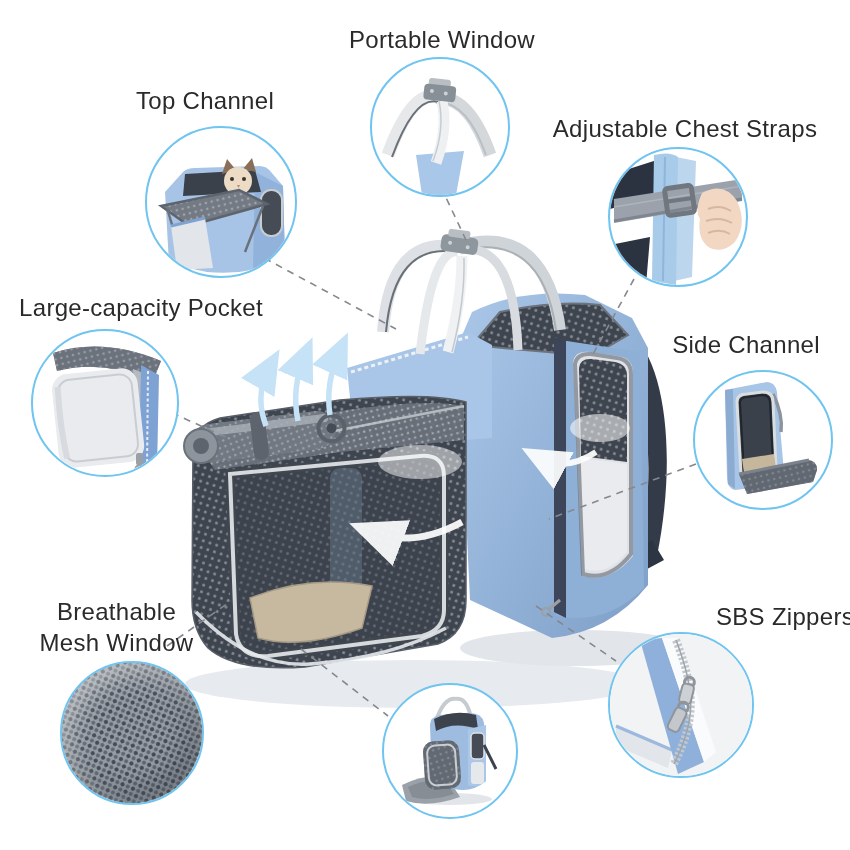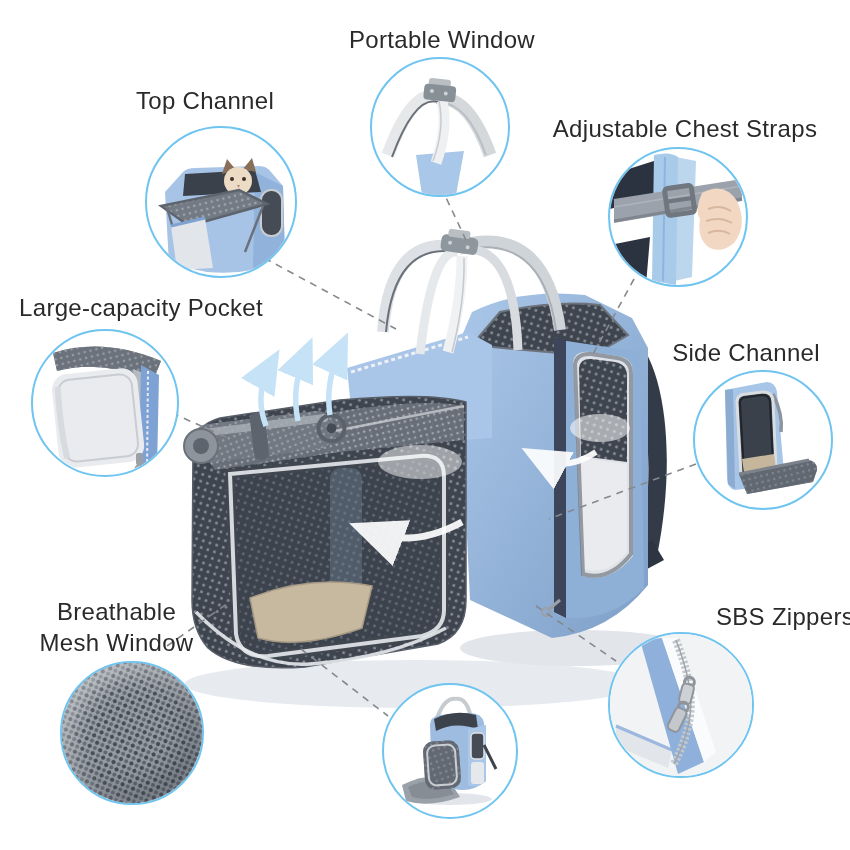--- a/index.html
+++ b/index.html
@@ -296,20 +296,20 @@
         <rect x="40" y="56" width="36" height="48" rx="10" fill="url(#dotsM)" opacity=".5"></rect>
         <rect x="44" y="60" width="28" height="40" rx="8" fill="none" stroke="#c9ced3" stroke-width="2"></rect>
       </g>
     </svg>
   </div>
 
   <div class="label" style="left:442px;top:40px;">Portable Window</div>
   <div class="label" style="left:685px;top:129px;">Adjustable Chest Straps</div>
   <div class="label" style="left:205px;top:101px;">Top Channel</div>
   <div class="label" style="left:128px;top:308px;margin-left:13px;">Large-capacity Pocket</div>
-  <div class="label" style="left:746px;top:353px;">Side Channel</div>
+  <div class="label" style="left:746px;top:345px;">Side Channel</div>
   <div class="label two-line" style="left:99px;top:627px;">
     <span>Breathable</span>
     <span>Mesh Window</span>
   </div>
   <div class="label" style="left:785px;top:617px;">SBS Zippers</div>
 
 </div>
 
 </body></html>

